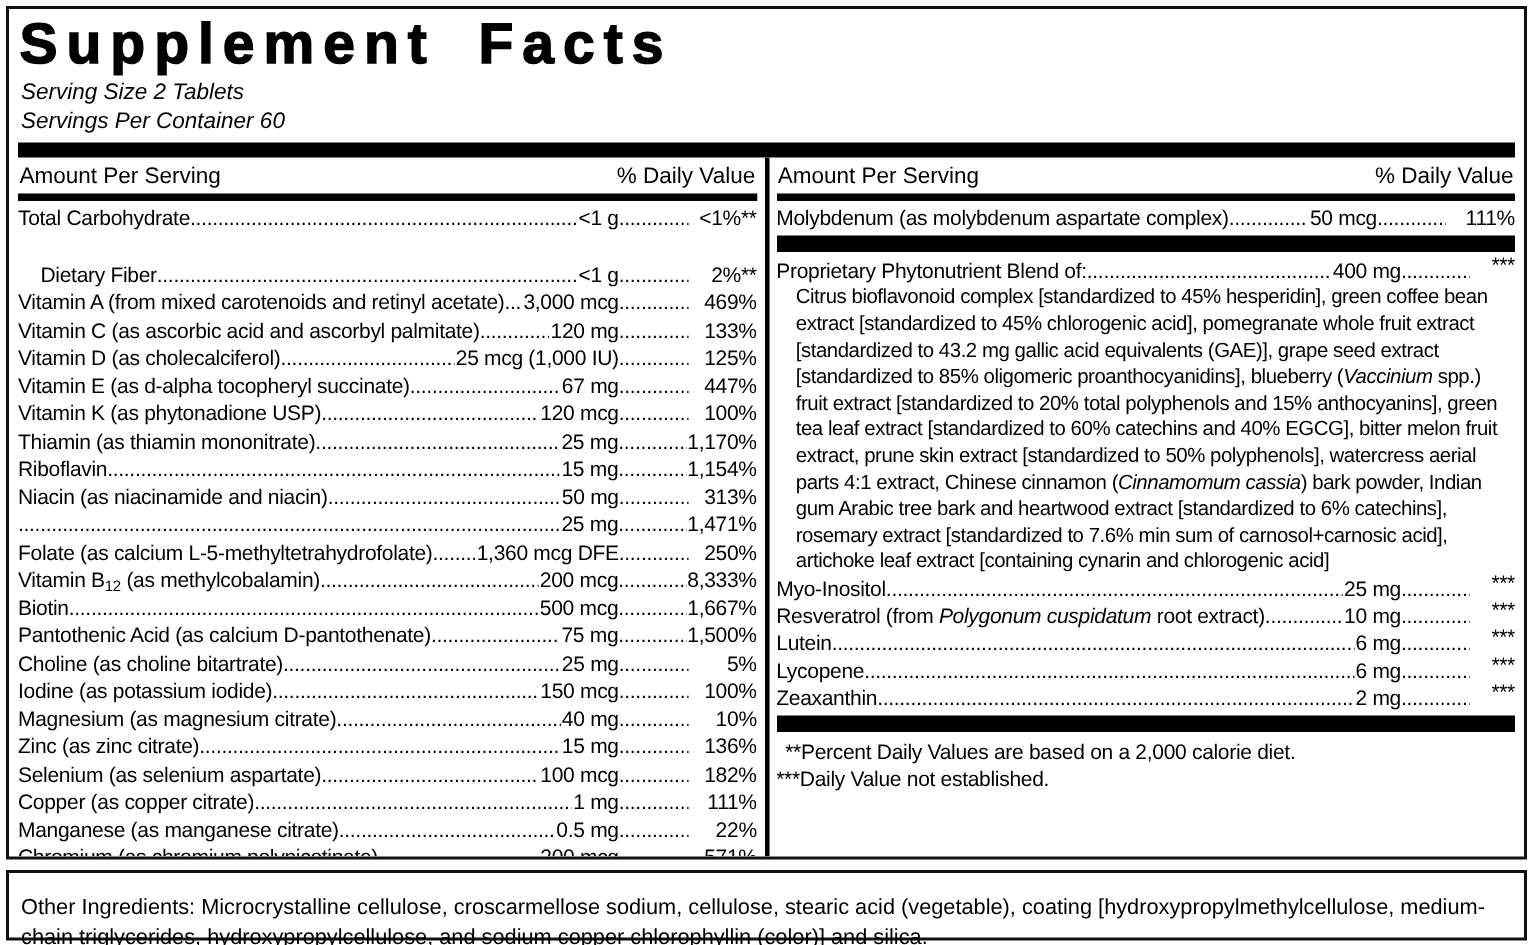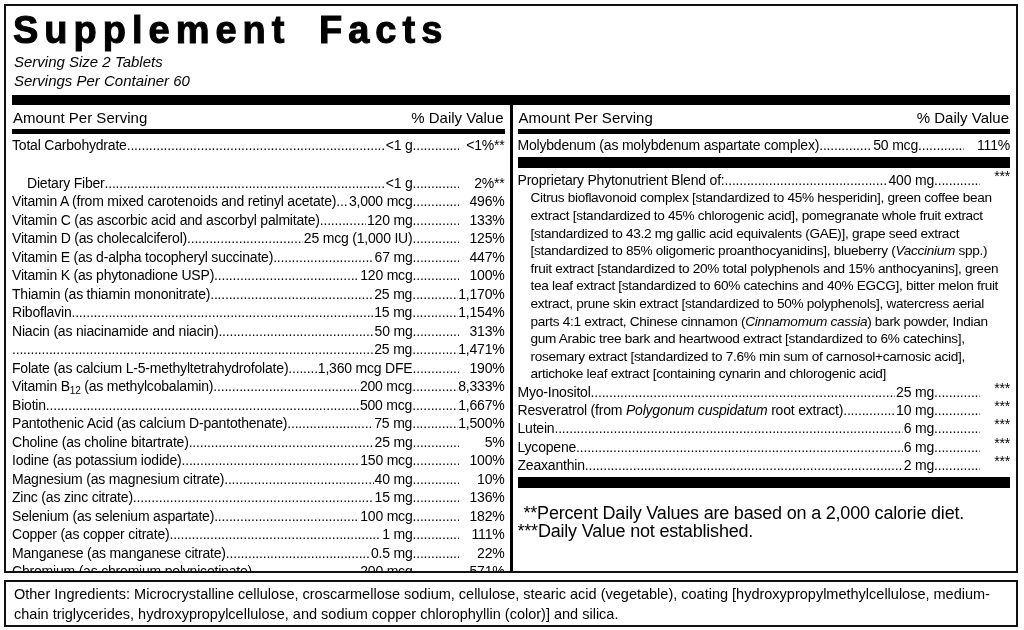--- a/index.html
+++ b/index.html
@@ -26,23 +26,23 @@
   .row{display:flex;align-items:baseline;white-space:nowrap;}
   .row .name{flex:0 1 auto;overflow:hidden;}
   .row.indent .name{padding-left:15px;margin-top:19px;}
   .row .lead{flex:1 1 10px;min-width:6px;overflow:hidden;}
   .row .amt{flex:0 0 auto;padding-left:1px;}
   .row .lead2{flex:0 0 46px;overflow:hidden;}
   .row .dv{flex:0 0 auto;min-width:46px;text-align:right;}
   .dv.raise{position:relative;top:-4px;min-width:30px;}
   .sec-bar{height:11px;background:#000;margin:3px 0;}
   .blend-desc{padding-left:13px;font-size:13.6px;line-height:17.6px;letter-spacing:-0.3px;}
-  .footnotes{margin-top:16px;font-size:18px;line-height:18.5px;}
+  .footnotes{margin-top:4px;font-size:14px;line-height:18.5px;}
   .fn1{padding-left:6px;}
-  .other-box{top:580px;height:47px;padding:3px 8px;font-size:14.5px;line-height:19.5px;}
+  .other-box{top:580px;height:47px;padding:14px 8px;font-size:14.5px;line-height:19.5px;}
   sub{font-size:10px;vertical-align:-3px;line-height:0;}
   i{font-style:italic;}
 </style>
 </head>
 <body>
 
 <div class="panel main-panel">
   <div class="title">Supplement Facts</div>
   <div class="sub-line">Serving Size 2 Tablets</div>
   <div class="sub-line">Servings Per Container 60</div>
@@ -69,21 +69,21 @@
             <span class="lead">................................................................................................................................................................</span>
             <span class="amt">&lt;1 g</span>
             <span class="lead2">................................................................................................................................................................</span>
             <span class="dv">2%**</span>
           </div>
           <div class="row">
             <span class="name">Vitamin A (from mixed carotenoids and retinyl acetate)</span>
             <span class="lead">................................................................................................................................................................</span>
             <span class="amt">3,000 mcg</span>
             <span class="lead2">................................................................................................................................................................</span>
-            <span class="dv">496%</span>
+            <span class="dv">469%</span>
           </div>
           <div class="row">
             <span class="name">Vitamin C (as ascorbic acid and ascorbyl palmitate)</span>
             <span class="lead">................................................................................................................................................................</span>
             <span class="amt">120 mg</span>
             <span class="lead2">................................................................................................................................................................</span>
             <span class="dv">133%</span>
           </div>
           <div class="row">
             <span class="name">Vitamin D (as cholecalciferol)</span>
@@ -131,21 +131,21 @@
             <span class="lead">................................................................................................................................................................</span>
             <span class="amt">25 mg</span>
             <span class="lead2">................................................................................................................................................................</span>
             <span class="dv">1,471%</span>
           </div>
           <div class="row">
             <span class="name">Folate (as calcium L-5-methyltetrahydrofolate)</span>
             <span class="lead">................................................................................................................................................................</span>
             <span class="amt">1,360 mcg DFE</span>
             <span class="lead2">................................................................................................................................................................</span>
-            <span class="dv">190%</span>
+            <span class="dv">250%</span>
           </div>
           <div class="row">
             <span class="name">Vitamin B<sub>12</sub> (as methylcobalamin)</span>
             <span class="lead">................................................................................................................................................................</span>
             <span class="amt">200 mcg</span>
             <span class="lead2">................................................................................................................................................................</span>
             <span class="dv">8,333%</span>
           </div>
           <div class="row">
             <span class="name">Biotin</span>

